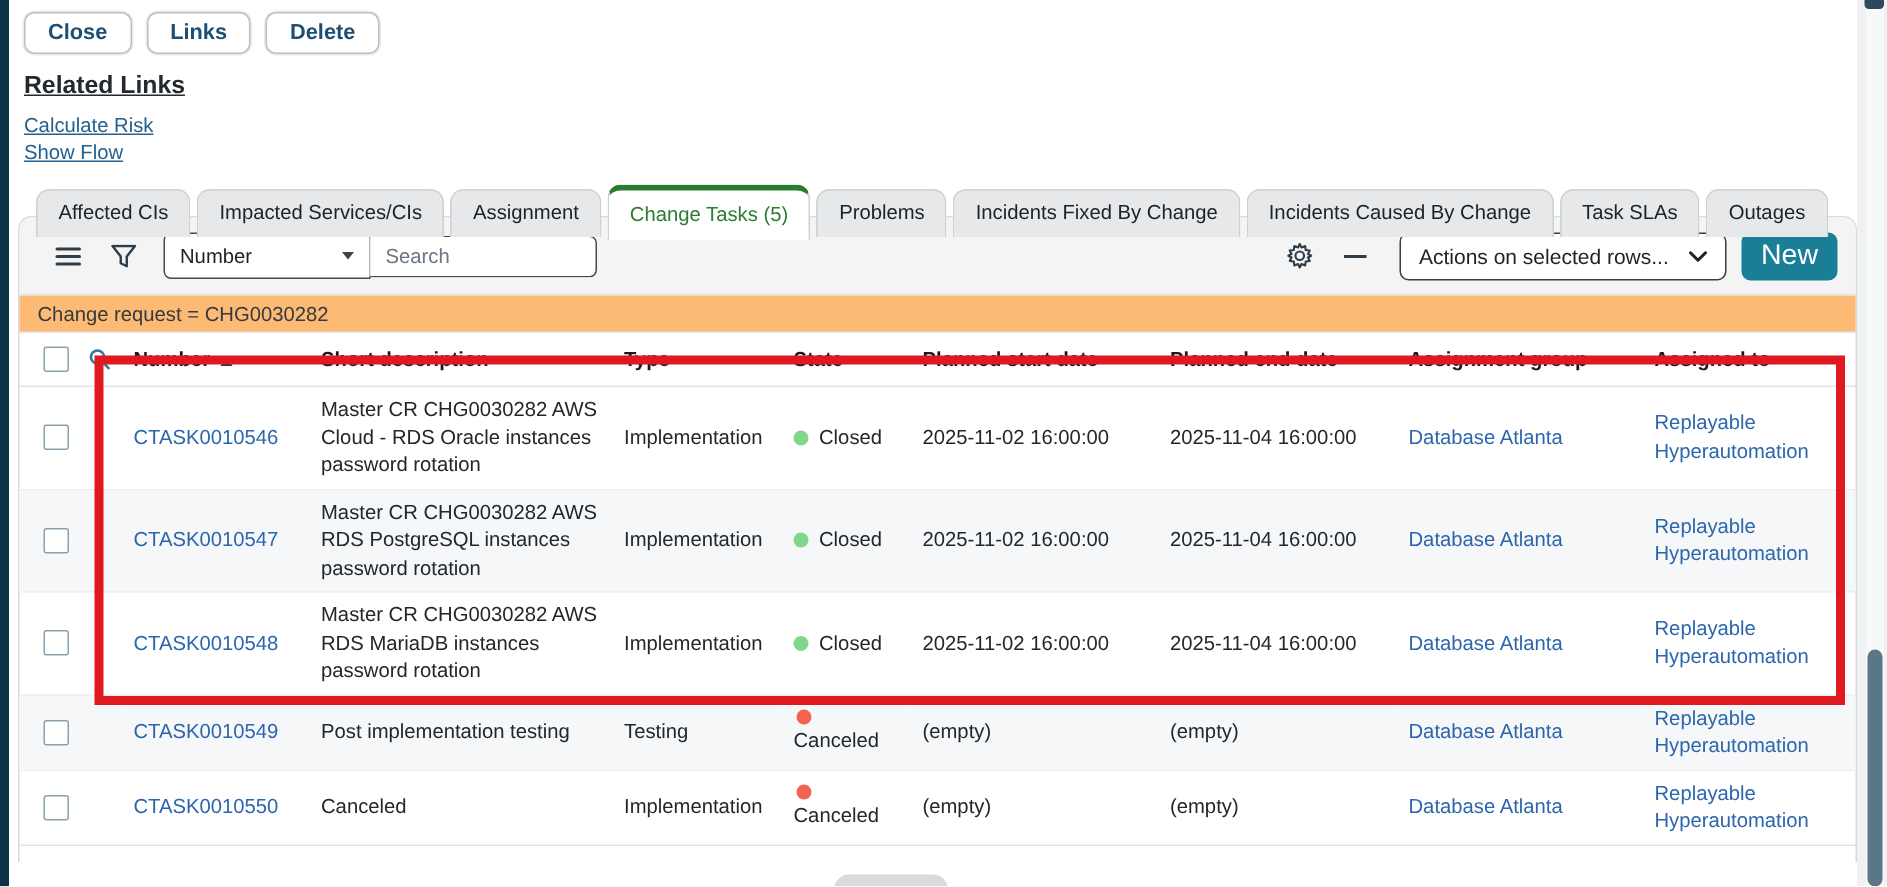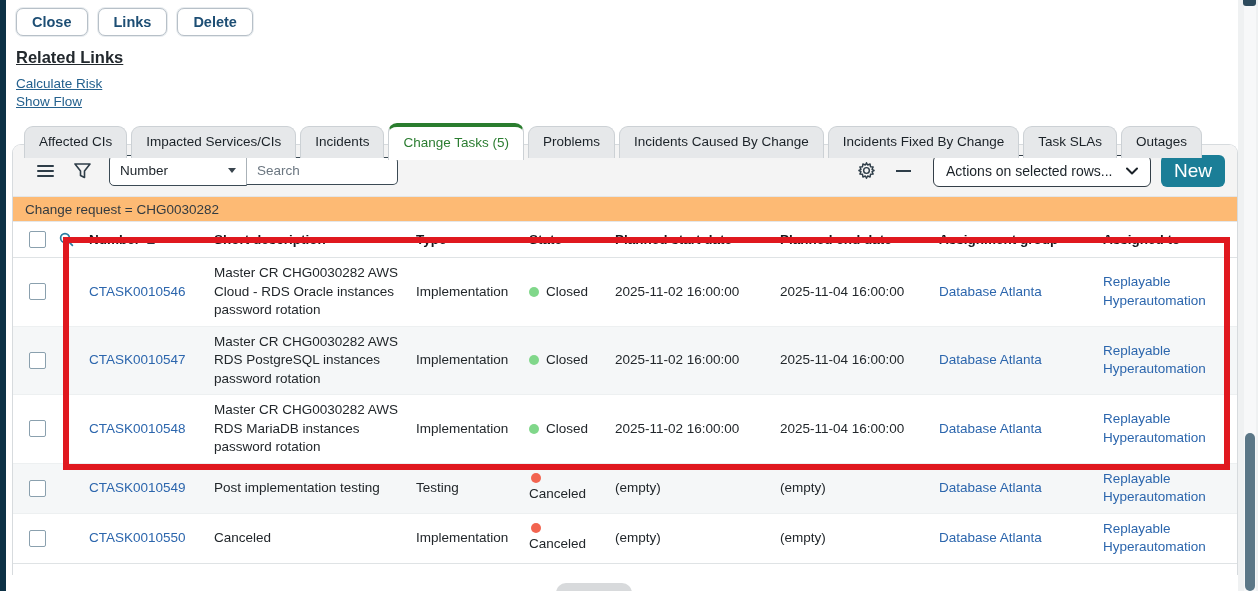--- a/index.html
+++ b/index.html
@@ -96,25 +96,25 @@
 
   <div class="related">
     <h2>Related Links</h2>
     <a>Calculate Risk</a>
     <a>Show Flow</a>
   </div>
 
   <div class="tabs-row">
     <div class="tab">Affected CIs</div>
     <div class="tab">Impacted Services/CIs</div>
-    <div class="tab">Incidents</div>
+    <div class="tab">Assignment</div>
     <div class="tab active">Change Tasks (5)</div>
     <div class="tab">Problems</div>
+    <div class="tab">Incidents Fixed By Change</div>
     <div class="tab">Incidents Caused By Change</div>
-    <div class="tab">Incidents Fixed By Change</div>
     <div class="tab">Task SLAs</div>
     <div class="tab">Outages</div>
   </div>
 
   <div class="list-container">
 
     <div class="toolbar">
       <button class="icon-btn" title="">
         <span class="hamburger">
             <div></div>

